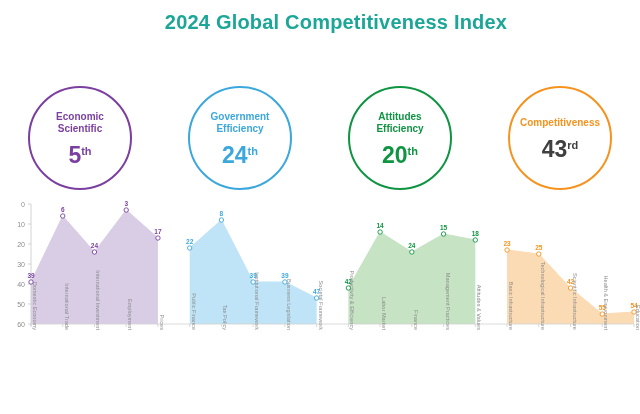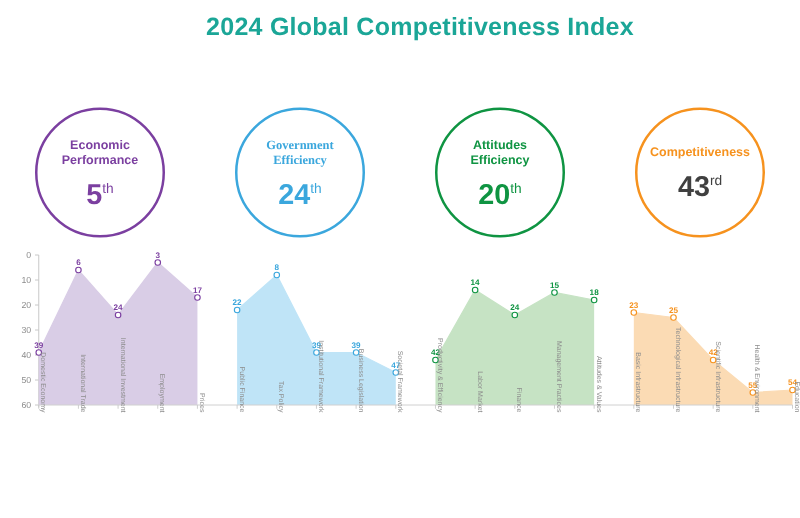--- a/index.html
+++ b/index.html
@@ -28,50 +28,50 @@
     background:#fff;
   }
   .pillar-name{
     font-size:10px;font-weight:bold;line-height:12px;text-align:center;
     padding:0 6px;margin-top:2px;
   }
   .pillar-rank{
     margin-top:9px;font-size:23px;font-weight:bold;line-height:23px;
     display:flex;align-items:flex-start;
   }
-  .pillar-suffix{font-size:11px;font-weight:normal;line-height:12px;padding-top:1px;}
+  .pillar-suffix{font-size:11px;font-weight:bold;line-height:12px;padding-top:1px;}
   
   #chart-area{position:absolute;left:0;top:196px;width:640px;height:218px;}
   #chart-svg{display:block;}
   .ytick{font-size:7px;fill:#8c8c8c;}
   .xlabel{font-size:5.6px;fill:#8c8c8c;}
   .dlabel{font-size:6.5px;font-weight:bold;}
 </style>
 </head>
 <body>
 
 <div id="title-block">
   <div id="title-line1">2024 Global Competitiveness Index</div>
 </div>
 
 <div id="circles">
 
   <div class="pillar" style="border-color: rgb(123, 63, 160);">
     <div class="pillar-name" style="color: rgb(123, 63, 160);">
       <span>Economic</span><br>
-      <span>Performance</span>
+      <span>Scientific</span>
     </div>
     <div class="pillar-rank" style="color: rgb(123, 63, 160);">
       <span>5</span>
       <span class="pillar-suffix">th</span>
     </div>
   </div>
 
   <div class="pillar" style="border-color: rgb(59, 167, 221);">
-    <div class="pillar-name" style="color: rgb(59, 167, 221); font-family: Liberation Serif, serif;">
+    <div class="pillar-name" style="color: rgb(59, 167, 221);">
       <span>Government</span><br>
       <span>Efficiency</span>
     </div>
     <div class="pillar-rank" style="color: rgb(59, 167, 221);">
       <span>24</span>
       <span class="pillar-suffix">th</span>
     </div>
   </div>
 
   <div class="pillar" style="border-color: rgb(15, 148, 66);">

